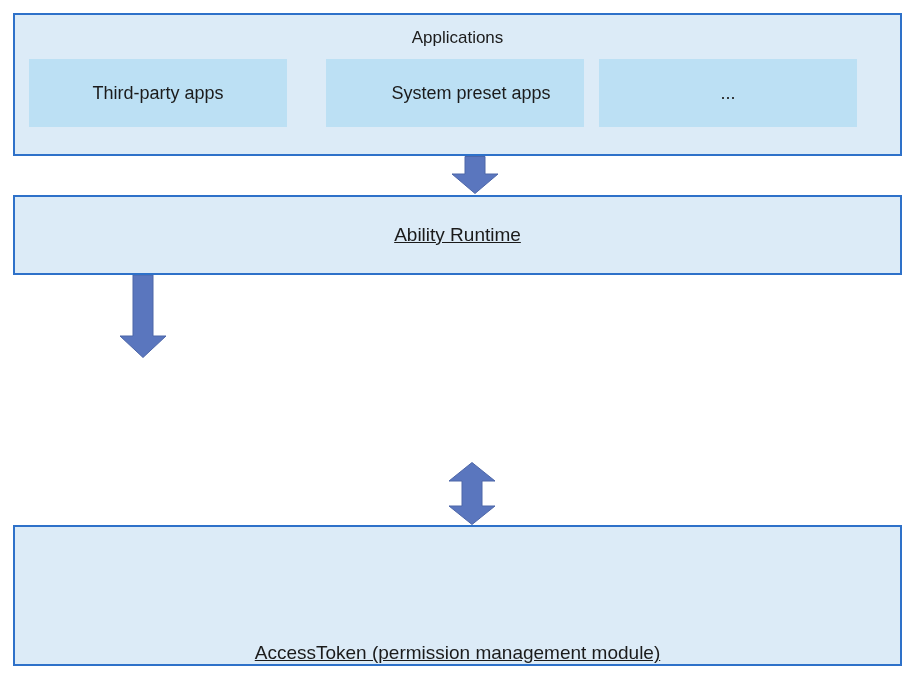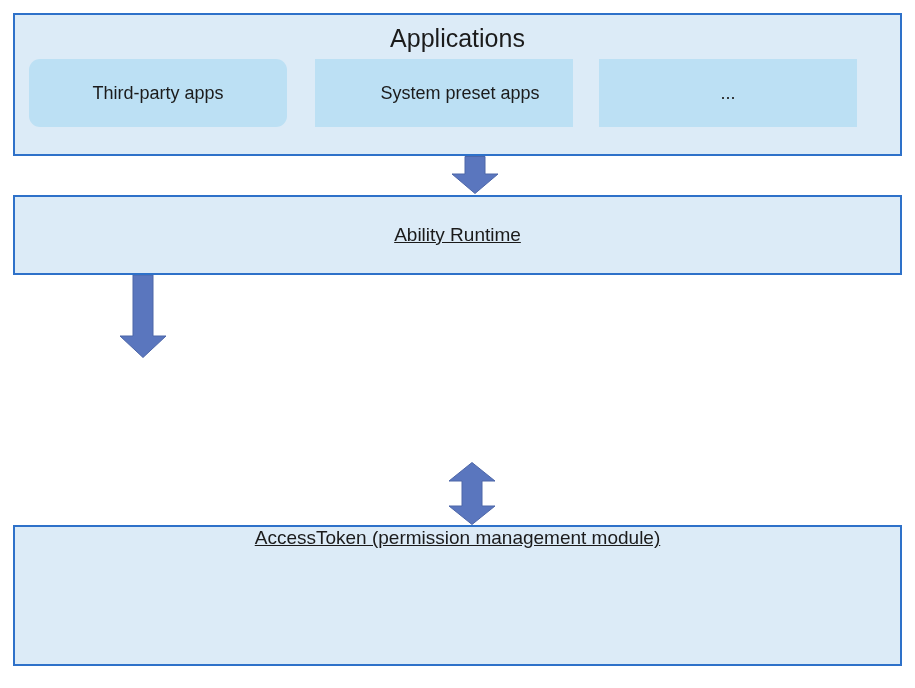--- a/index.html
+++ b/index.html
@@ -20,44 +20,44 @@
     position: absolute;
     left: 13px;
     width: 889px;
     background: var(--container-fill, #dcebf7);
     border: 2px solid var(--border, #2e71c9);
     box-sizing: border-box;
   }
   #layer-applications { top: 13px;  height: 143px; }
   #layer-runtime      { top: 195px; height: 80px;  display: flex; align-items: center; justify-content: center; }
   #layer-permission   { top: 320px; height: 143px; }
-  #layer-accesstoken  { top: 525px; height: 141px; display: flex; align-items: flex-start; justify-content: center; }
+  #layer-accesstoken  { top: 525px; height: 141px; display: flex; align-items: flex-end; justify-content: center; }
 
   .layer-title {
     position: absolute;
     top: 11px;
     left: 0;
     width: 100%;
     text-align: center;
-    font-size: 25px;
+    font-size: 17px;
     line-height: 24px;
   }
   .item {
     position: absolute;
     background: var(--item-fill, #bce0f4);
     display: flex;
     align-items: center;
     justify-content: center;
     text-align: center;
     box-sizing: border-box;
   }
   
   #layer-applications .item { top: 44px; height: 68px; width: 258px; font-size: 18px; }
-  #box-third-party   { left: 14px; border-radius: 11px; }
-  #box-system-preset { left: 300px; padding-left: 32px; }
+  #box-third-party   { left: 14px; }
+  #box-system-preset { left: 311px; padding-left: 32px; }
   #box-ellipsis      { left: 584px; }
 
   
   #layer-permission .item { top: 38px; height: 68px; font-size: 17px; line-height: 24px; }
   #box-dynamic-auth      { left: 12px;  width: 232px; }
   #box-perm-settings     { left: 256px; width: 301px; }
   #box-perm-usage        { left: 569px; width: 304px; }
   #layer-permission .item-label { white-space: pre-line; }
 
   .runtime-label, .accesstoken-label {

